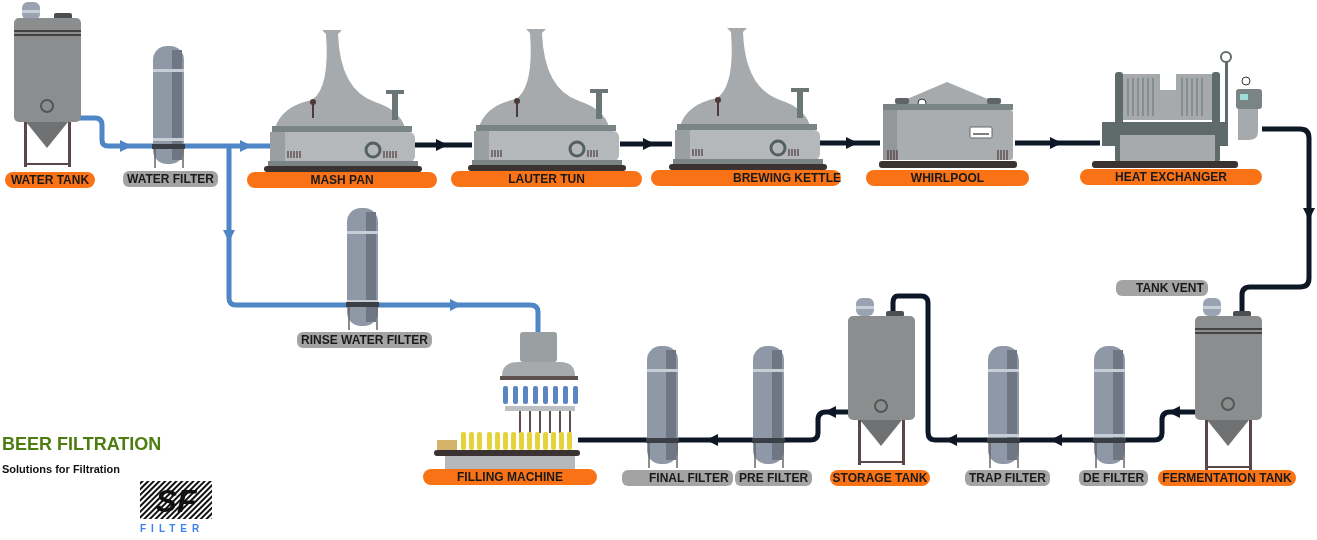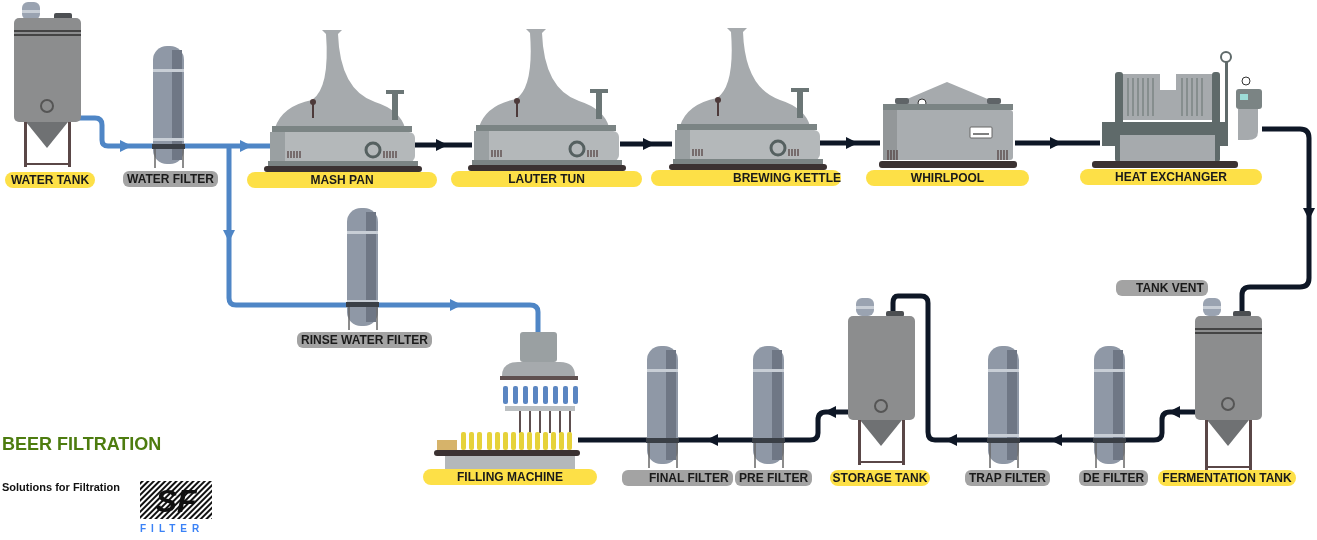--- a/index.html
+++ b/index.html
@@ -1,22 +1,22 @@
 <!DOCTYPE html>
 <html><head>
 <meta charset="utf-8">
 <style>
   html,body{margin:0;padding:0;background:#fff;}
   body{width:1317px;height:540px;position:relative;overflow:hidden;font-family:"Liberation Sans",sans-serif;}
   svg#diagram{position:absolute;left:0;top:0;}
   .lbl{position:absolute;font-weight:bold;font-size:12px;color:#1a1a1a;text-align:center;white-space:nowrap;line-height:16px;}
-  .lbl.grey{background:#fde047;border-radius:8px;}
+  .lbl.grey{background:#f97316;border-radius:8px;}
   .lbl.yellow{background:#a3a3a3;border-radius:6px;padding:0 4px;}
   .title{position:absolute;left:2px;top:434px;font-weight:bold;font-size:18px;color:#4d7c0f;}
-  .subtitle{position:absolute;left:2px;top:481px;font-weight:bold;font-size:11px;color:#111;}
+  .subtitle{position:absolute;left:2px;top:463px;font-weight:bold;font-size:11px;color:#111;}
   .logo-text{position:absolute;left:140px;top:523px;font-weight:bold;font-size:10px;letter-spacing:5px;color:#3b82f6;}
 </style>
 </head>
 <body>
 
 <svg id="diagram" width="1317" height="540" viewBox="0 0 1317 540" xmlns="http://www.w3.org/2000/svg">
   <defs>
     <marker id="arrB" viewBox="0 0 10 10" refX="5" refY="5" markerWidth="4" markerHeight="4" orient="auto">
         <path d="M0,0 L10,5 L0,10 z" fill="#4f86c6"></path>
       </marker>

